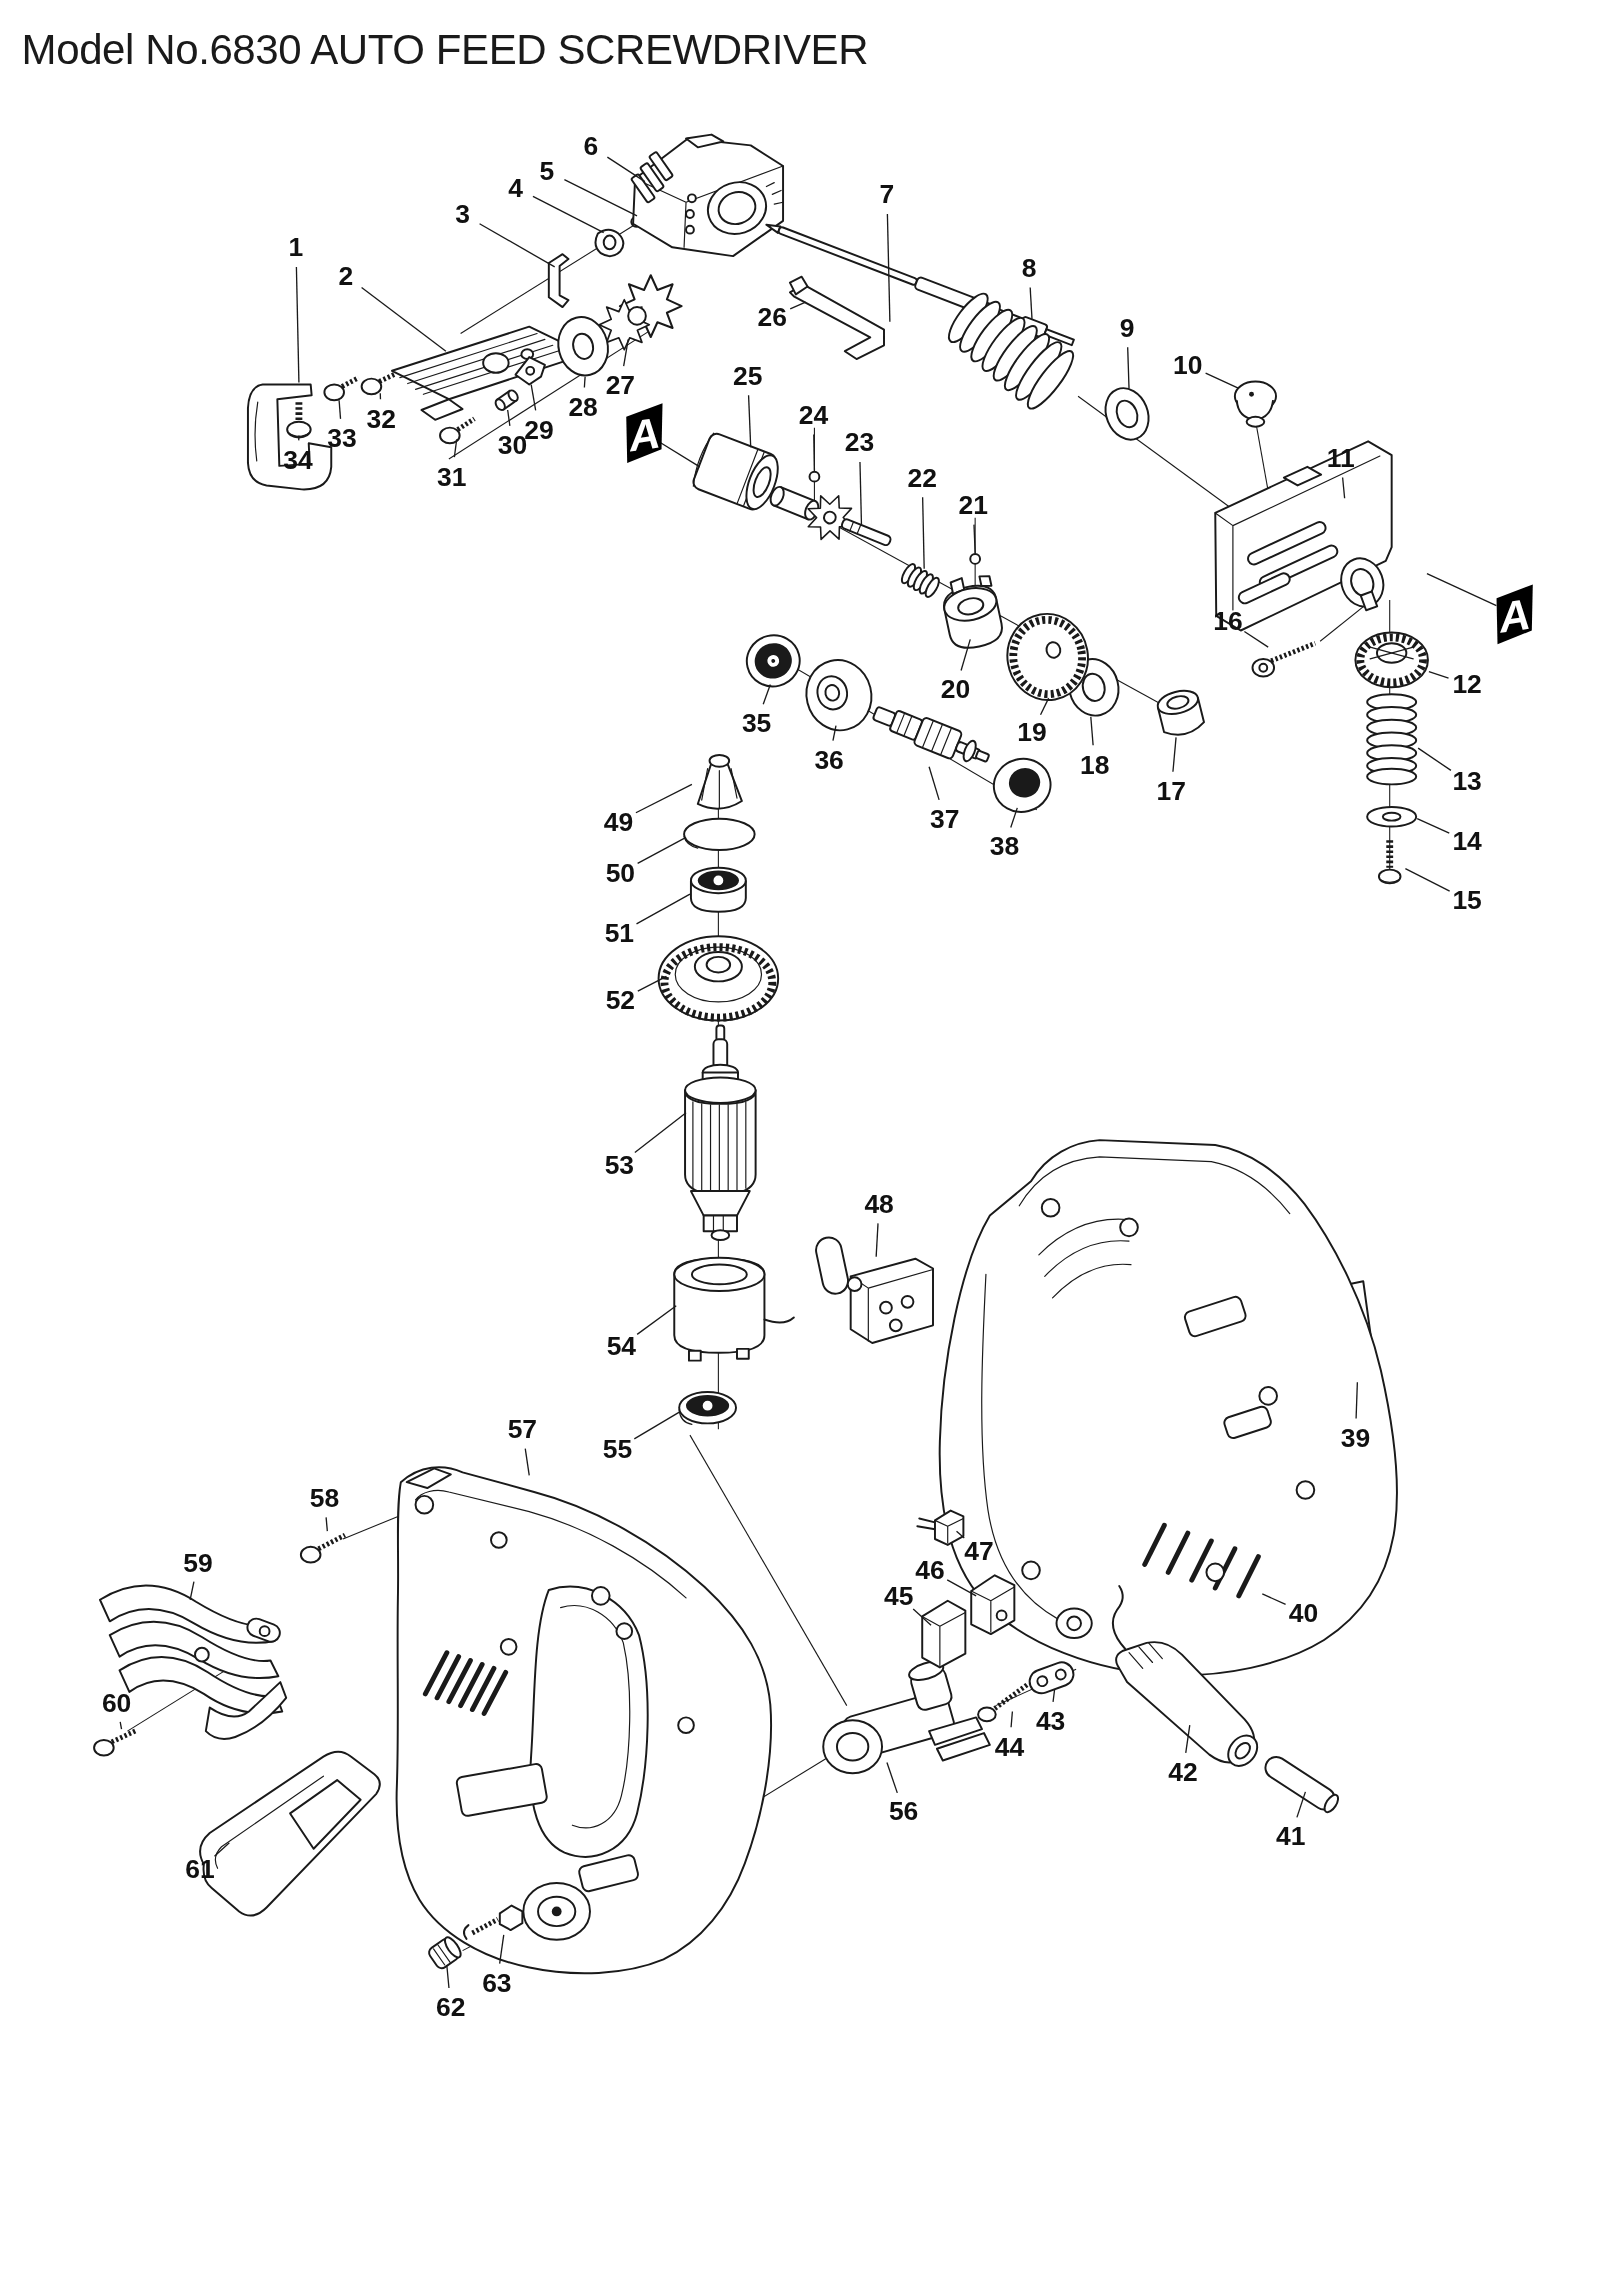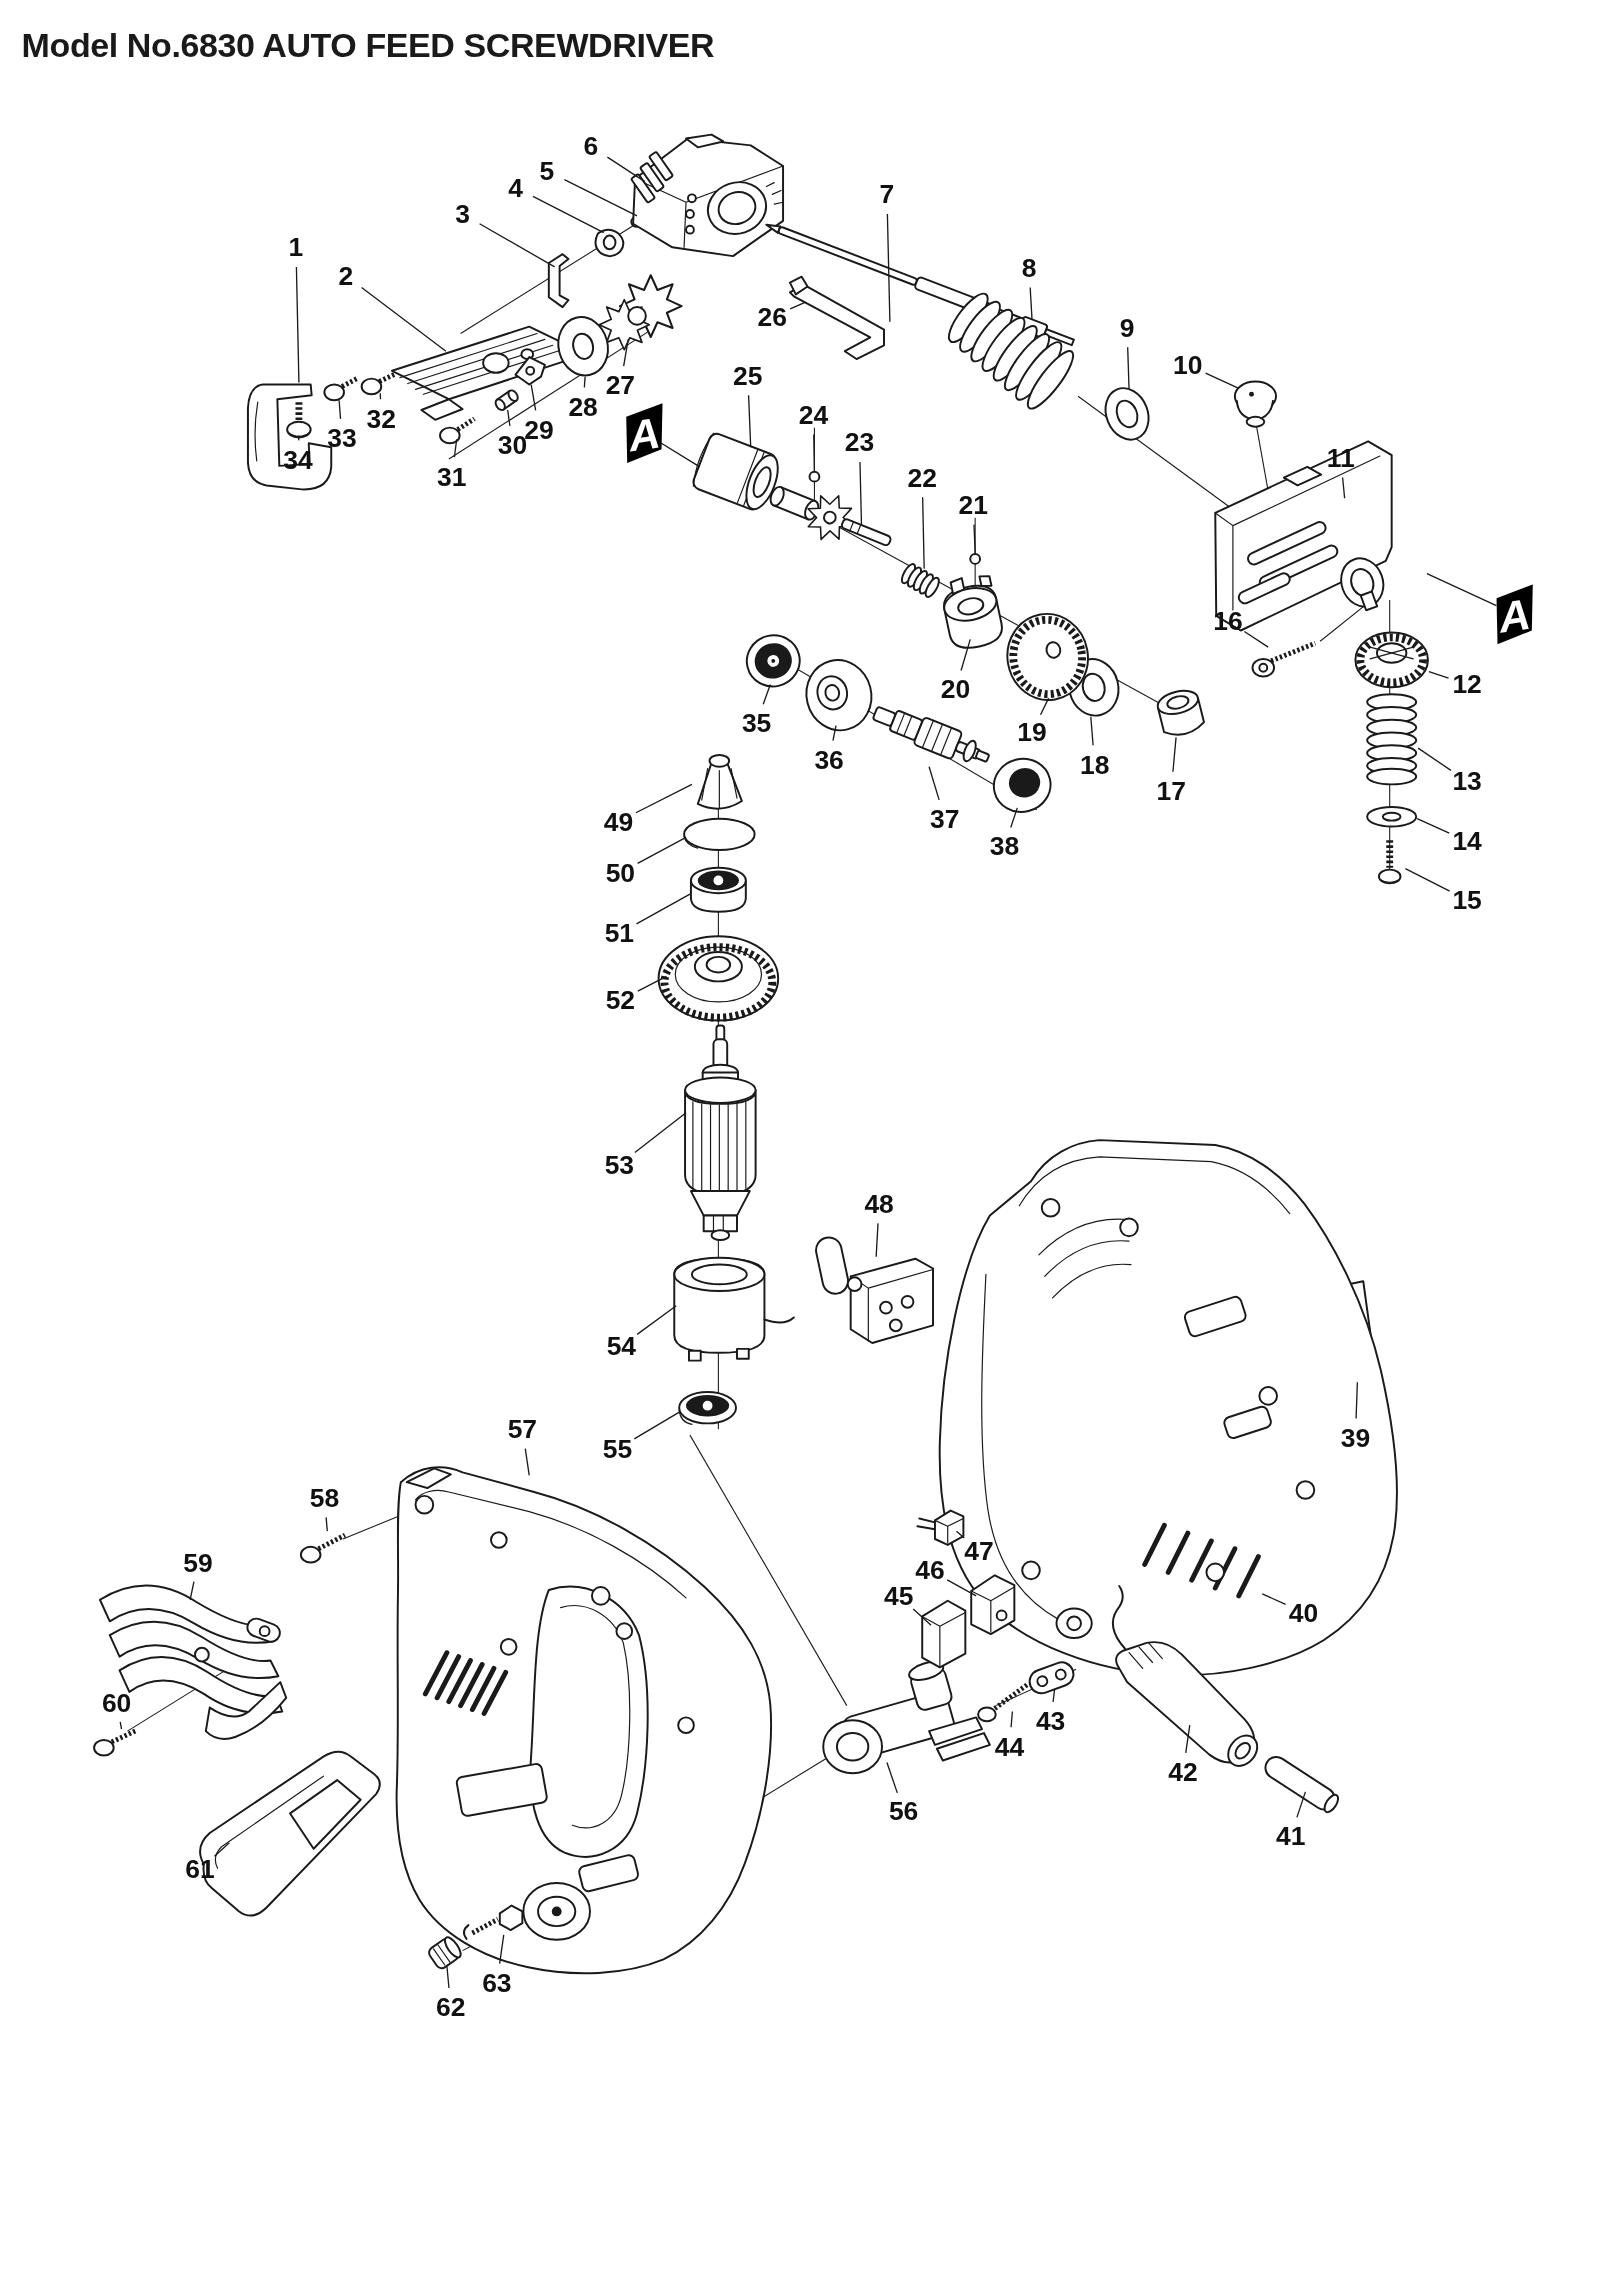--- a/index.html
+++ b/index.html
@@ -1,18 +1,18 @@
 <!DOCTYPE html>
 <html><head>
 <meta charset="utf-8">
 <style>
   html,body{margin:0;padding:0;background:#fff;}
   #page{position:relative;width:1621px;height:2293px;background:#fff;overflow:hidden;
         font-family:"Liberation Sans",sans-serif;}
-  #title{position:absolute;left:21.6px;top:25.5px;font-size:34px;font-weight:700;
+  #title{position:absolute;left:21.6px;top:25.5px;font-size:42px;font-weight:400;
          color:#1a1a1a;letter-spacing:-0.4px;white-space:nowrap;}
   svg{position:absolute;left:0;top:0;}
   .fw{fill:#fff;stroke:#1a1a1a;stroke-width:2;stroke-linejoin:round;}
   .fb{fill:#1a1a1a;stroke:none;}
   .ln{fill:none;stroke:#1a1a1a;stroke-width:2;stroke-linecap:round;stroke-linejoin:round;}
   .thin{stroke-width:1.2;}
   .axis{stroke:#1a1a1a;stroke-width:1.1;}
   .thr{stroke:#1a1a1a;stroke-width:7;stroke-dasharray:2.6 2.6;fill:none;}
   .thr2{stroke:#1a1a1a;stroke-width:5;stroke-dasharray:2.4 2.4;fill:none;}
   .vent{stroke:#1a1a1a;stroke-width:5;stroke-linecap:round;}

